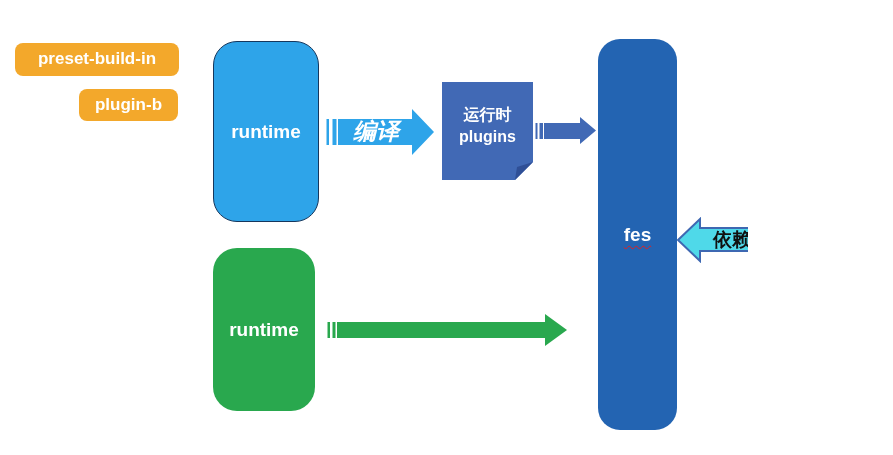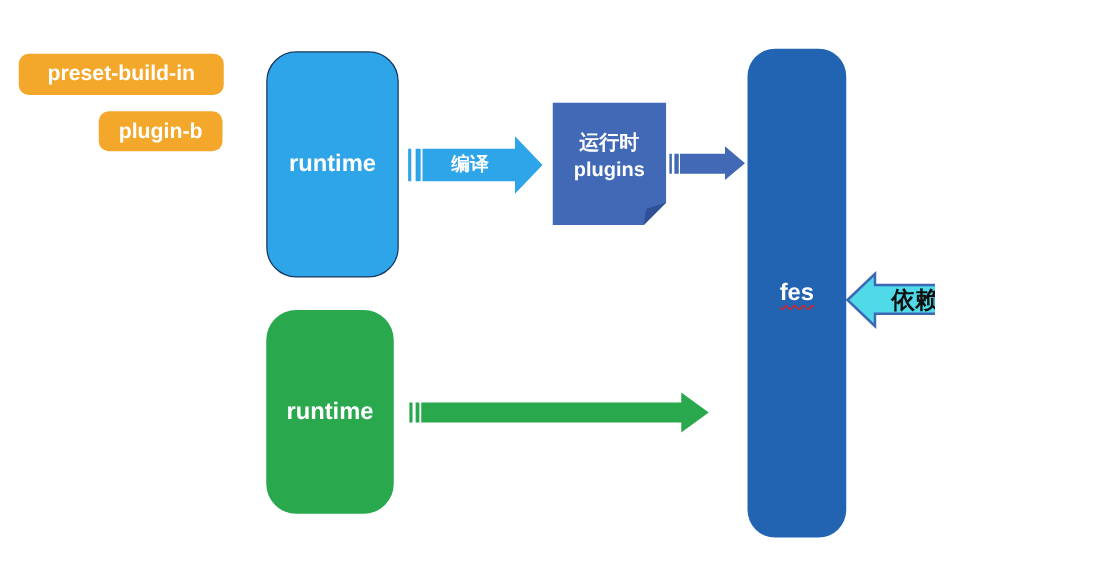--- a/index.html
+++ b/index.html
@@ -75,21 +75,21 @@
   
   .node-app {
     left: 765px; top: 172px; width: 126px; height: 134px;
     background: #45E4EC;
     border-radius: 50%;
     color: #111111; font-size: 18px;
   }
   
   .arrow-compile-svg   { left: 326px; top: 106px; width: 110px; height: 52px; }
   .arrow-compile-label { left: 338px; top: 118px; width: 76px; height: 27px;
-                         color: #ffffff; font-size: 15px; font-weight: bold; }
+                         color: #ffffff; font-size: 23px; font-weight: bold; font-style: italic; }
   .arrow-small-svg     { left: 535px; top: 114px; width: 62px;  height: 33px; }
   .arrow-green-svg     { left: 327px; top: 312px; width: 242px; height: 36px; }
   .arrow-depend-svg    { left: 676px; top: 217px; width: 92px;  height: 46px; }
   .arrow-depend-label  { left: 700px; top: 228px; width: 64px;  height: 23px;
                          color: #101010; font-size: 19px; font-weight: 600; }
 </style>
 </head>
 <body>
 
 <div class="canvas">

